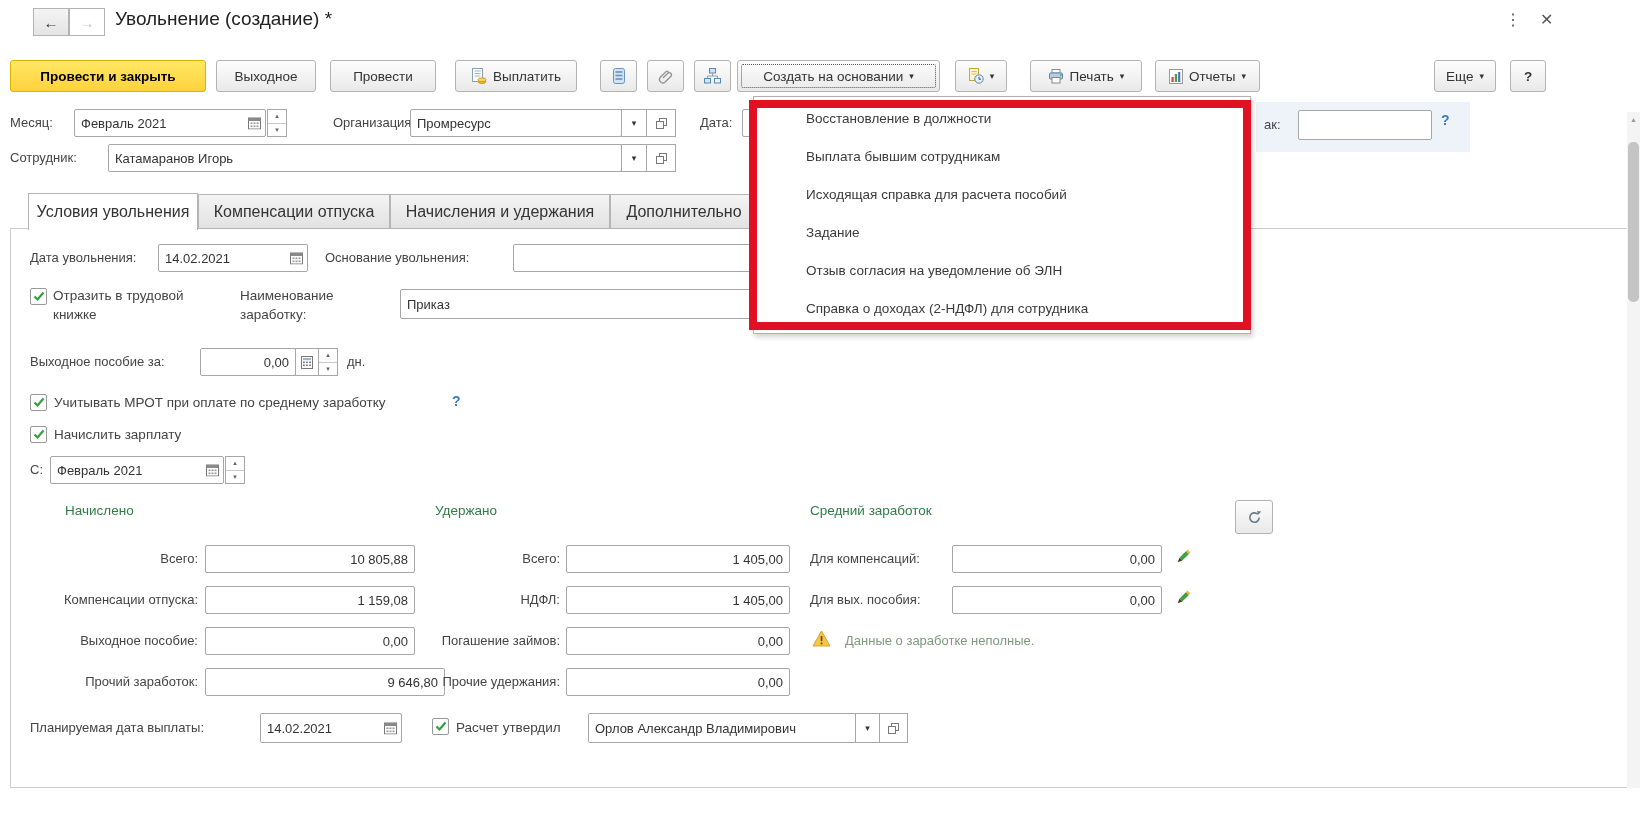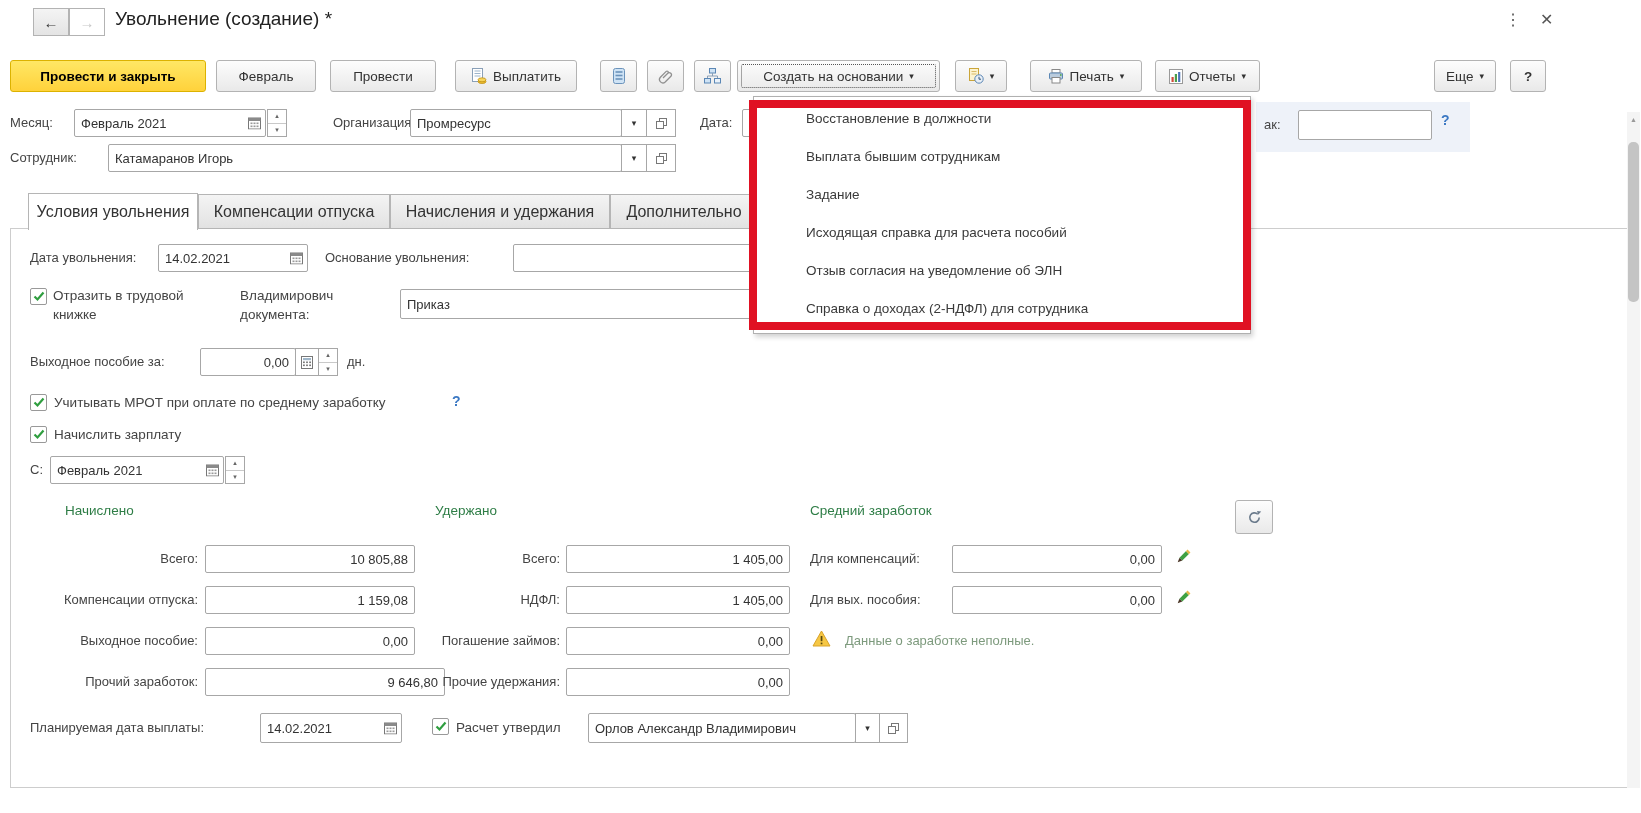--- a/index.html
+++ b/index.html
@@ -64,21 +64,21 @@
     <span style="color:#c7c7c7;">→</span>
   </div>
   <div class="title" style="left:115px;top:8px;">Увольнение (создание) *</div>
   <div class="winicon" style="left:1505px;top:10px;font-size:16px;letter-spacing:0;">⋮</div>
   <div class="winicon" style="left:1540px;top:10px;font-size:16px;">✕</div>
 
   <div class="btn yellow" style="left:10px;top:60px;width:196px;">
     <span>Провести и закрыть</span>
   </div>
   <div class="btn" style="left:216px;top:60px;width:100px;">
-    <span>Февраль</span>
+    <span>Выходное</span>
   </div>
   <div class="btn" style="left:330px;top:60px;width:106px;">
     <span>Провести</span>
   </div>
   <div class="btn" style="left:455px;top:60px;width:122px;">
     <span style="display:flex;">
       <svg width="16" height="16" viewBox="0 0 16 16">
           <rect x="1.5" y="0.5" width="10" height="13" fill="#fff" stroke="#8aa0b8"></rect>
           <line x1="3.5" y1="3" x2="9.5" y2="3" stroke="#9db5cc"></line>
           <line x1="3.5" y1="5.5" x2="9.5" y2="5.5" stroke="#9db5cc"></line>
@@ -263,21 +263,21 @@
   <div class="inputbox" style="left:513px;top:244px;width:640px;">
     <span></span>
   </div>
 
   <div class="chk" style="left:30px;top:288px;">
     <svg width="12" height="11" viewBox="0 0 12 11">
         <path d="M1.5 5.5 L4.5 8.5 L10.5 1.5" stroke="#2f9e3f" stroke-width="2.2" fill="none"></path>
       </svg>
   </div>
   <div class="lbl" style="left:53px;top:286px;width:165px;white-space:normal;line-height:19px;font-size:13.5px;">Отразить в трудовой книжке</div>
-  <div class="lbl" style="left:240px;top:286px;width:155px;white-space:normal;line-height:19px;font-size:13.5px;">Владимирович документа:</div>
+  <div class="lbl" style="left:240px;top:286px;width:155px;white-space:normal;line-height:19px;font-size:13.5px;">Наименование заработку:</div>
   <div class="inputbox" style="left:400px;top:289px;width:755px;height:30px;">
     <span>Приказ</span>
   </div>
 
   <div class="lbl" style="left:30px;top:354px;">Выходное пособие за:</div>
   <div class="inputbox money" style="left:200px;top:348px;width:96px;">
     <span>0,00</span>
   </div>
   <div class="seg" style="left:295px;top:348px;width:24px;">
     <span style="display:flex;">
@@ -460,20 +460,20 @@
   </div>
 
   <div class="vscroll">
     <div class="arr">▲</div>
     <div class="thumb"></div>
   </div>
 
   <div class="menu-panel">
     <div class="menu-item">Восстановление в должности</div>
     <div class="menu-item">Выплата бывшим сотрудникам</div>
+    <div class="menu-item">Исходящая справка для расчета пособий</div>
     <div class="menu-item">Задание</div>
-    <div class="menu-item">Исходящая справка для расчета пособий</div>
     <div class="menu-item">Отзыв согласия на уведомление об ЭЛН</div>
     <div class="menu-item">Справка о доходах (2-НДФЛ) для сотрудника</div>
   </div>
   <div class="red-box"></div>
 
 </div>
 
 </body></html>

